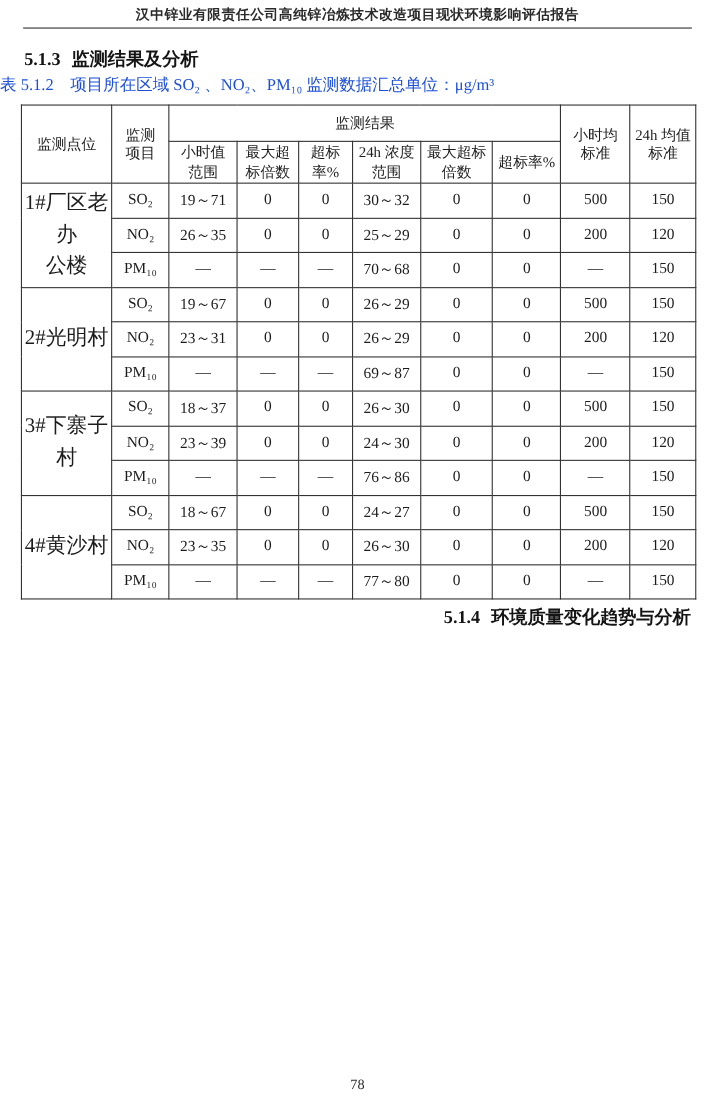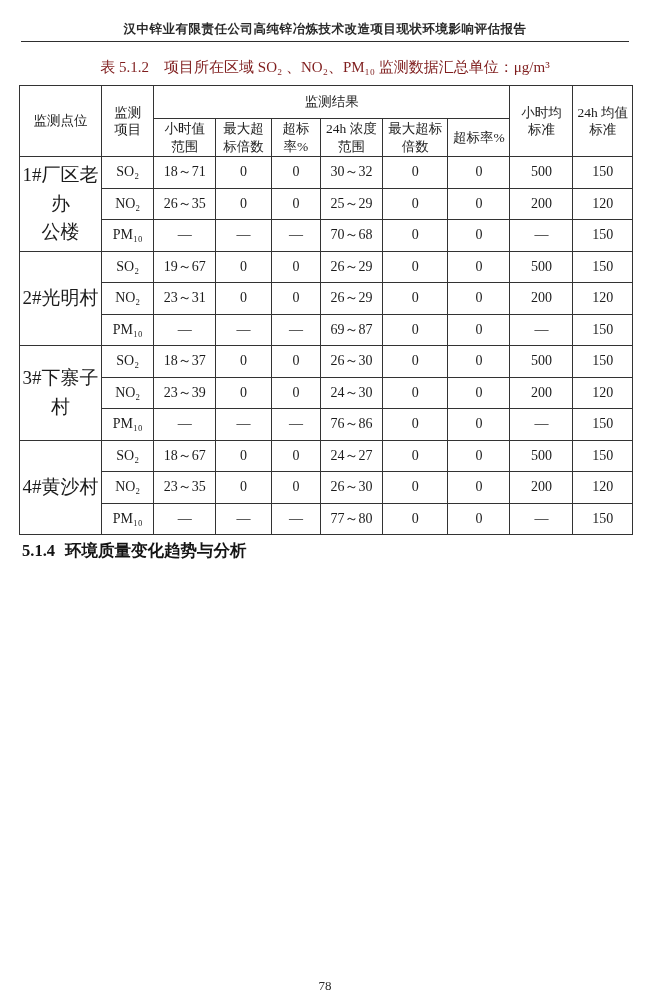--- a/index.html
+++ b/index.html
@@ -7,21 +7,21 @@
   .page {
     position:relative;
     width:650px; height:1004px;
     margin:0 auto;
     background:#ffffff;
     color:#1c1c1c;
     font-family:"Liberation Serif","DejaVu Serif",serif;
     overflow:hidden;
   }
   .doc-header {
-    padding-top:21px;
+    padding-top:5px;
     text-align:center;
     font-size:12.5px;
     font-weight:bold;
     color:#2a2a2a;
     letter-spacing:0.5px;
   }
   .header-rule {
     margin:3px 21px 0 21px;
     border:none;
     border-top:1.5px solid #2e2e2e;
@@ -35,24 +35,24 @@
   .sec-heading .num { margin-right:10px; }
   .para {
     margin:6px 22px 0 22px;
     font-size:15px;
     line-height:35px;
     text-align:justify;
     text-indent:2em;
     color:#1c1c1c;
   }
   .tbl-caption {
-    margin-top:16px;
-    text-align:center;
+    margin-top:3px;
+    text-align:left;
     font-size:15px;
-    color:#7f1d1d;
+    color:#1d4ed8;
   }
   table.monitor {
     width:614px;
     margin:8px 0 0 19px;
     border-collapse:collapse;
     border:1.5px solid #242424;
     table-layout:fixed;
   }
   table.monitor th, table.monitor td {
     border:1px solid #333333;
@@ -88,20 +88,23 @@
   }
 </style>
 </head>
 <body>
 
 <div class="page">
 
   <div class="doc-header">汉中锌业有限责任公司高纯锌冶炼技术改造项目现状环境影响评估报告</div>
   <hr class="header-rule">
 
+  <div class="sec-heading">
+    <span class="num">5.1.3</span><span>监测结果及分析</span>
+  </div>
 
 
   <div class="tbl-caption">表 5.1.2　项目所在区域 SO₂ 、NO₂、PM₁₀ 监测数据汇总单位：μg/m³</div>
 
   <table class="monitor">
     <colgroup>
       <col style="width:13.4%">
         <col style="width:8.5%">
         <col style="width:10.1%">
       <col style="width:9.1%">
@@ -135,21 +138,21 @@
         <th>最大超标
 倍数</th>
         <th>超标率%</th>
       </tr>
     </thead>
     <tbody>
         <tr>
           <td rowspan="3" class="site-cell">1#厂区老办
 公楼</td>
           <td>SO₂</td>
-          <td>18～71</td>
+          <td>19～71</td>
           <td>0</td>
           <td>0</td>
           <td>30～32</td>
           <td>0</td>
           <td>0</td>
           <td>500</td>
           <td>150</td>
         </tr>
         <tr>
           <td>NO₂</td>
@@ -272,20 +275,20 @@
           <td>77～80</td>
           <td>0</td>
           <td>0</td>
           <td>—</td>
           <td>150</td>
         </tr>
       </tbody>
   </table>
 
 
-  <div class="sec-heading" style="margin-top:5px;">
+  <div class="sec-heading" style="margin-top:5px;text-align:right;">
     <span class="num">5.1.4</span><span>环境质量变化趋势与分析</span>
   </div>
 
 
   <div class="page-footer">78</div>
 
 </div>
 
 </body></html>

